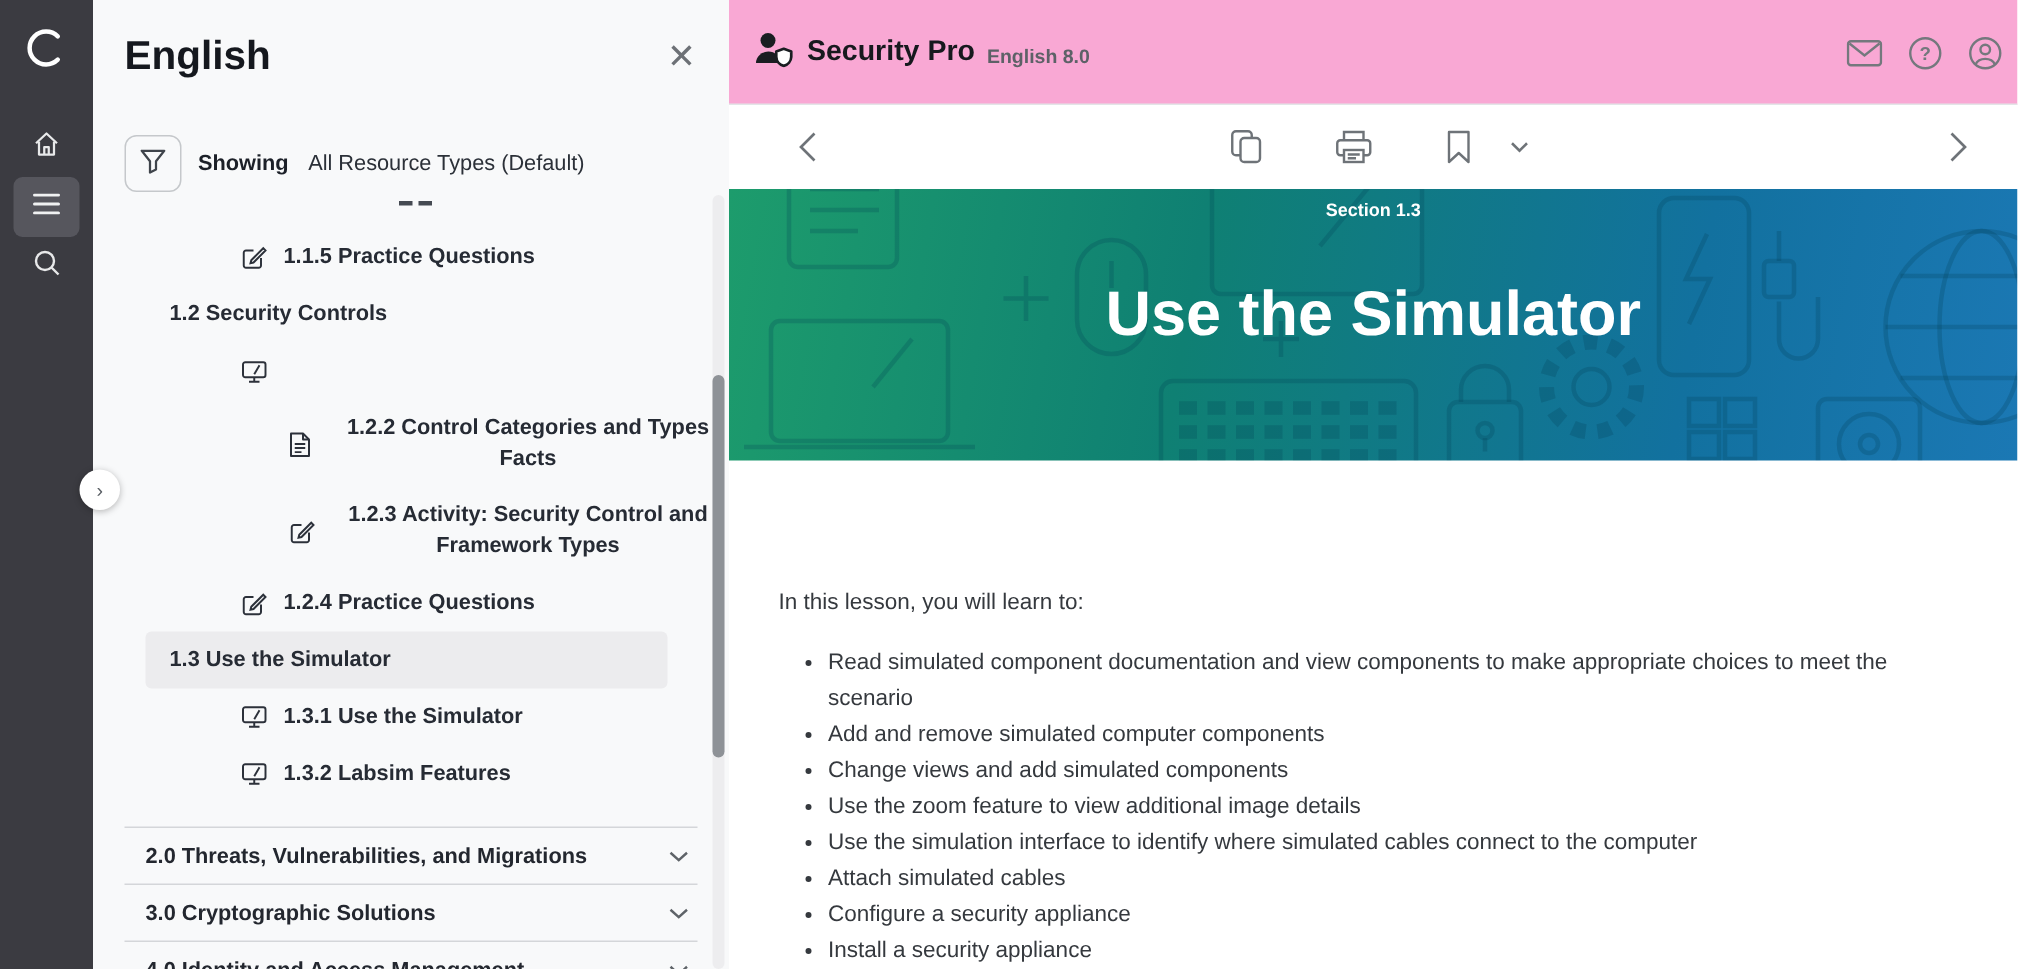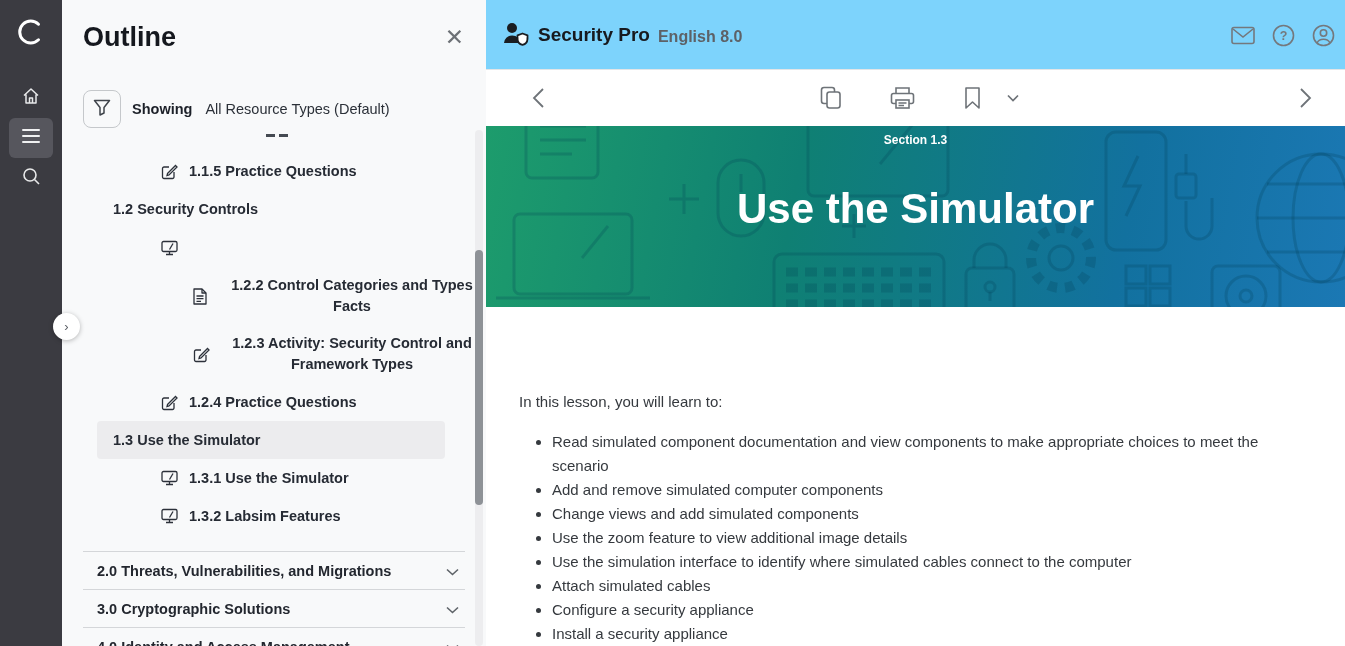--- a/index.html
+++ b/index.html
@@ -37,24 +37,24 @@
   .spacer16 { height:16px; }
   .sec { display:flex; align-items:center; justify-content:space-between; margin:0 21px; height:38px; border-top:1px solid #d4d6d9; padding:0 6px 0 14px; font-size:14.5px; font-weight:700; color:#23272f; cursor:pointer; }
 
   .sb-track { position:absolute; right:3px; top:130px; width:8px; height:516px; background:#ededef; border-radius:4px; }
   .sb-thumb { position:absolute; right:3px; top:250px; width:8px; height:255px; background:#8e9297; border-radius:4px; cursor:pointer; }
 
   .expander { position:absolute; left:53px; top:313px; width:27px; height:27px; border-radius:50%; background:#fff; box-shadow:0 1px 5px rgba(0,0,0,.28); display:flex; align-items:center; justify-content:center; color:#5a5f65; font-size:13px; z-index:6; cursor:pointer; }
 
   
   .main { position:absolute; left:486px; top:0; width:859px; height:646px; background:#fff; }
-  .app-header { position:relative; height:70px; background:#7dd3fc; border-bottom:1px solid #e3e5e7; }
+  .app-header { position:relative; height:70px; background:#f9a8d4; border-bottom:1px solid #e3e5e7; }
   .brand { position:absolute; left:16px; top:0; height:70px; display:flex; align-items:center; }
   .brand-title { font-size:19px; font-weight:700; color:#17191e; margin-left:9px; }
-  .brand-sub { font-size:16px; font-weight:600; color:#5d6167; margin-left:8px; margin-top:4px; }
+  .brand-sub { font-size:13px; font-weight:600; color:#5d6167; margin-left:8px; margin-top:4px; }
   .hdr-icons { position:absolute; right:10px; top:0; height:70px; display:flex; align-items:center; gap:17px; }
   .hicon { cursor:pointer; display:flex; }
 
   .toolbar { position:relative; height:56px; background:#fff; }
   .ticn { position:absolute; top:50%; transform:translateY(-50%); cursor:pointer; display:flex; }
   .tb-back { left:46px; } .tb-copy { left:334px; } .tb-print { left:404px; } .tb-book { left:478px; } .tb-chev { left:521px; } .tb-fwd { right:33px; }
 
   .banner { position:relative; height:181px; overflow:hidden;
     background:linear-gradient(100deg,#1d9c6c 0%,#0f8073 36%,#12719f 74%,#1b78b4 100%); }
   .banner svg.pat { position:absolute; left:0; top:0; width:100%; height:100%; }
@@ -87,21 +87,21 @@
   </div>
   <div class="rail-btn rail-search">
     <span><svg width="19" height="19" viewBox="0 0 19 19" fill="none" stroke="#e8e9ea" stroke-width="1.6">
           <circle cx="8" cy="8" r="6"></circle>
           <path d="M12.5 12.5 L17 17"></path>
         </svg></span>
   </div>
 </div>
 
 <div class="panel">
-  <div class="panel-title">Outline</div>
+  <div class="panel-title">English</div>
   <div class="close-btn">✕</div>
 
   <div class="filter-row">
     <button class="filter-btn">
       <span><svg width="18" height="17" viewBox="0 0 18 17" fill="none" stroke="#3f444b" stroke-width="1.5" stroke-linejoin="round">
             <path d="M1.5 1.5 H16.5 L11 8.5 V14 L7 16 V8.5 Z"></path>
           </svg></span>
     </button>
     <span class="showing">Showing</span>
     <span class="filter-value">All Resource Types (Default)</span>

